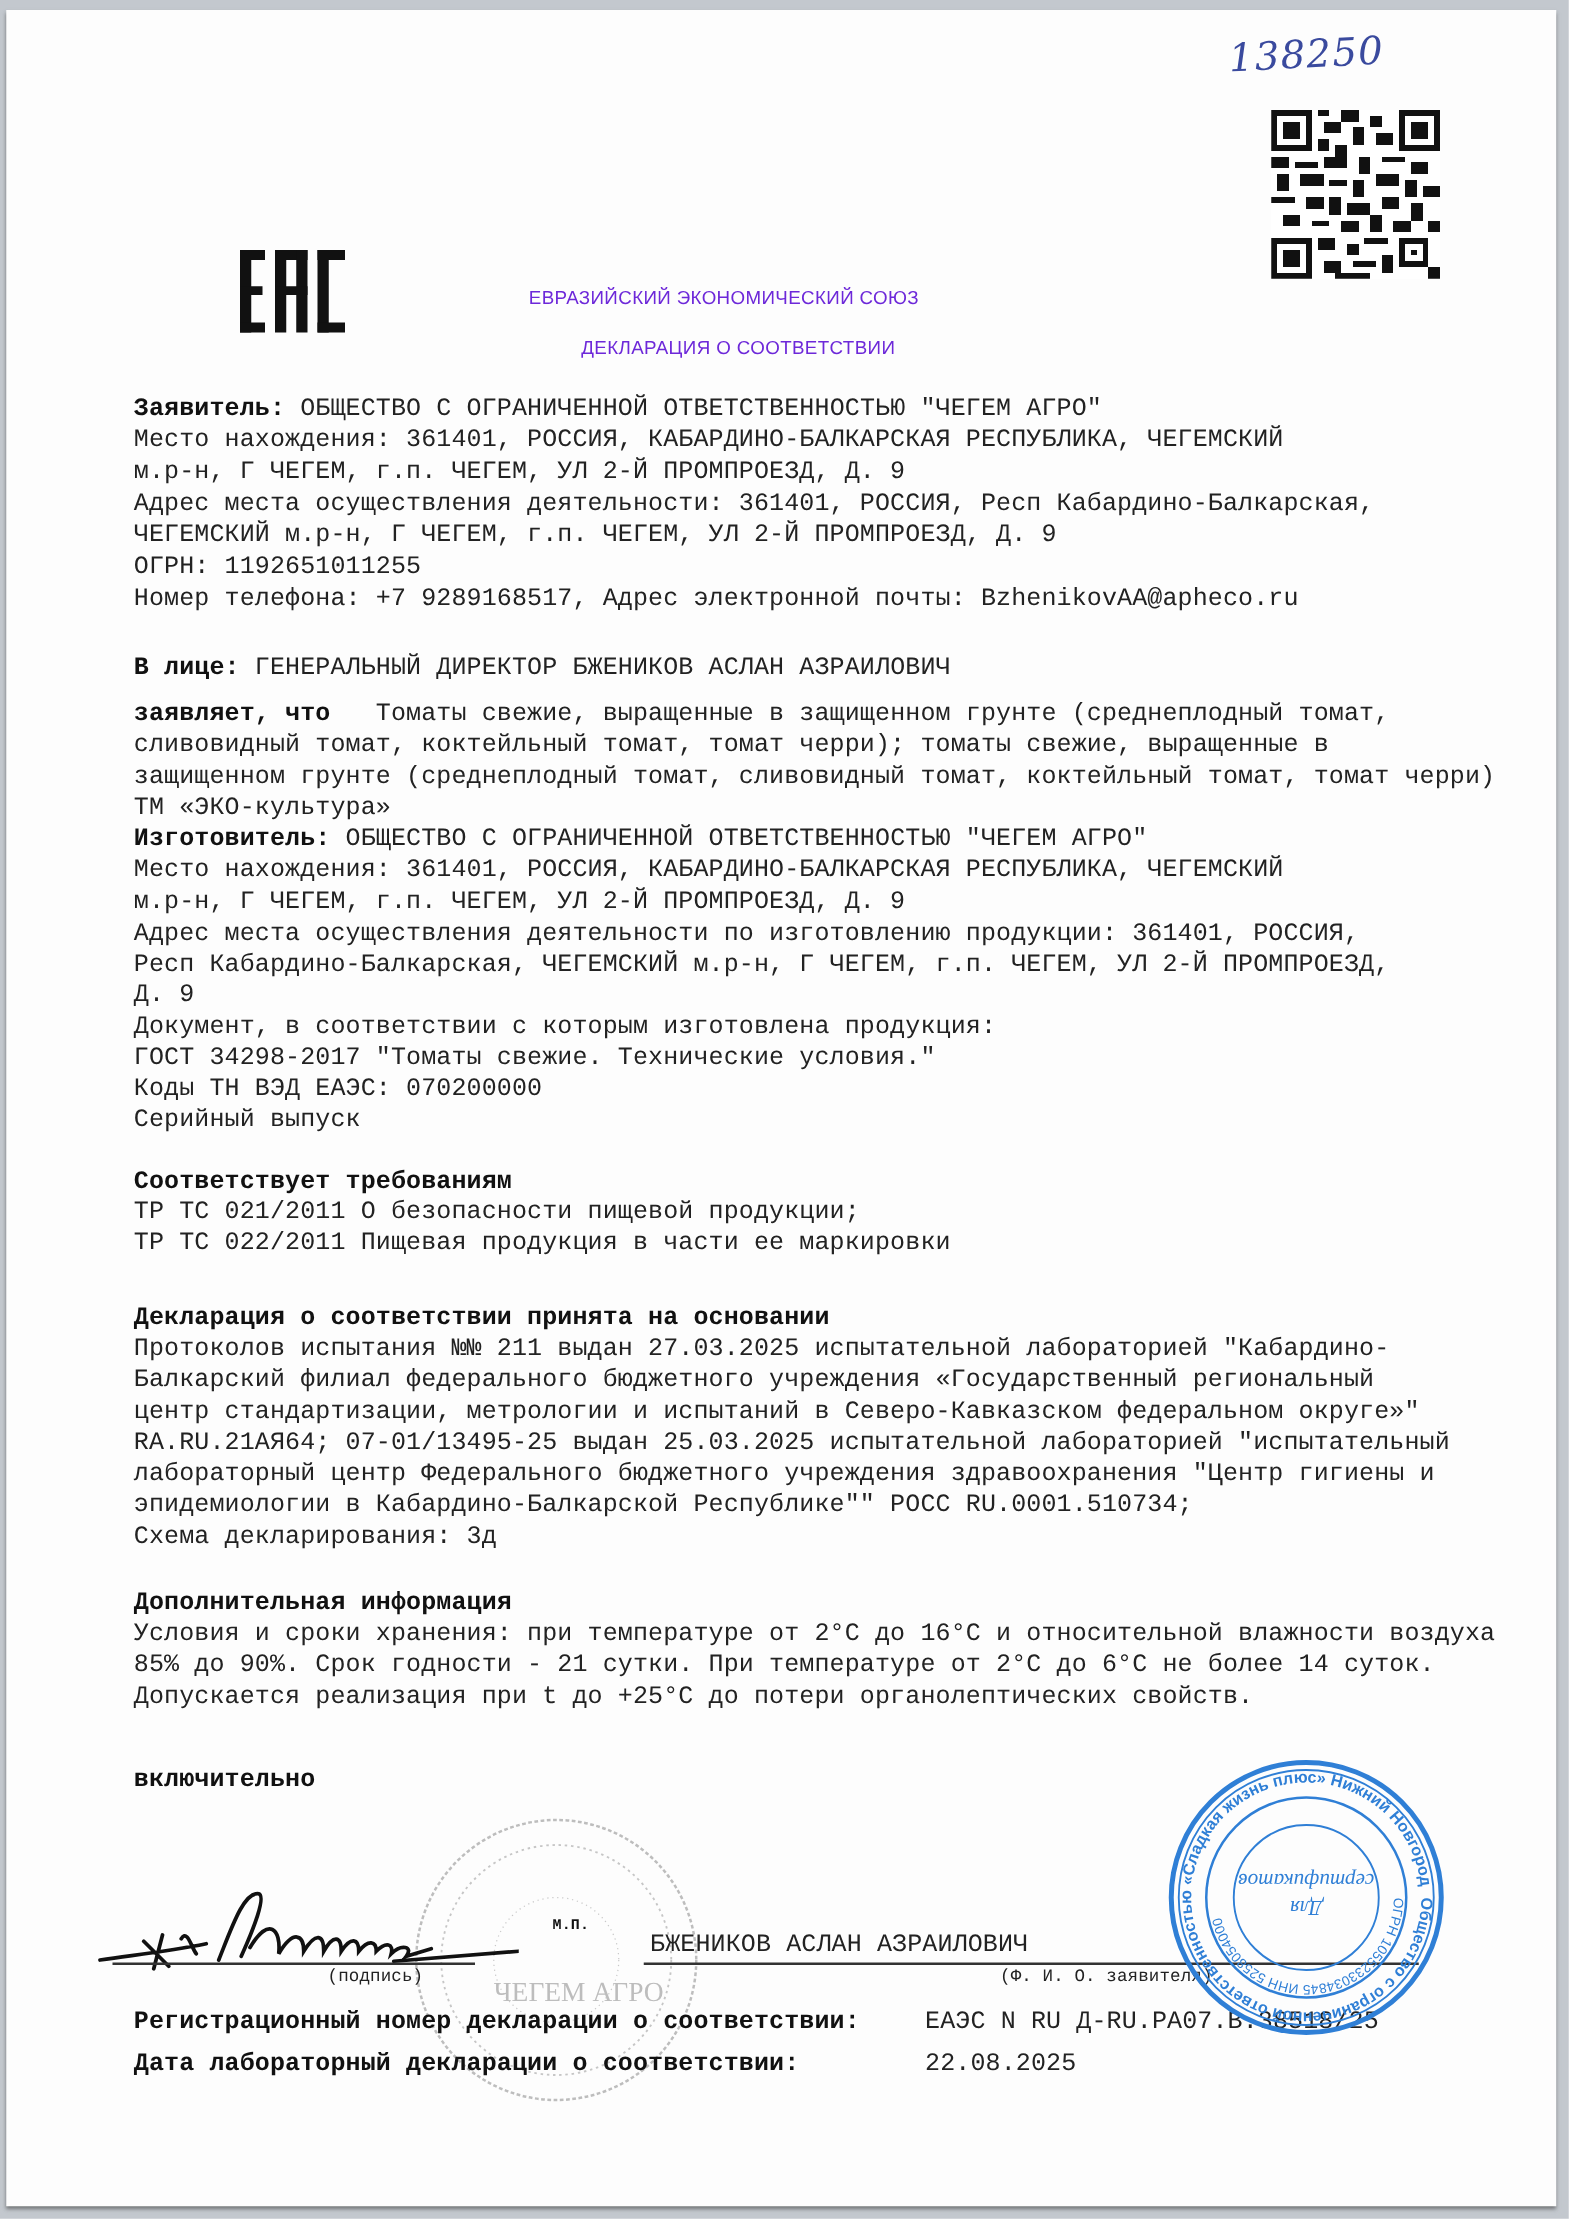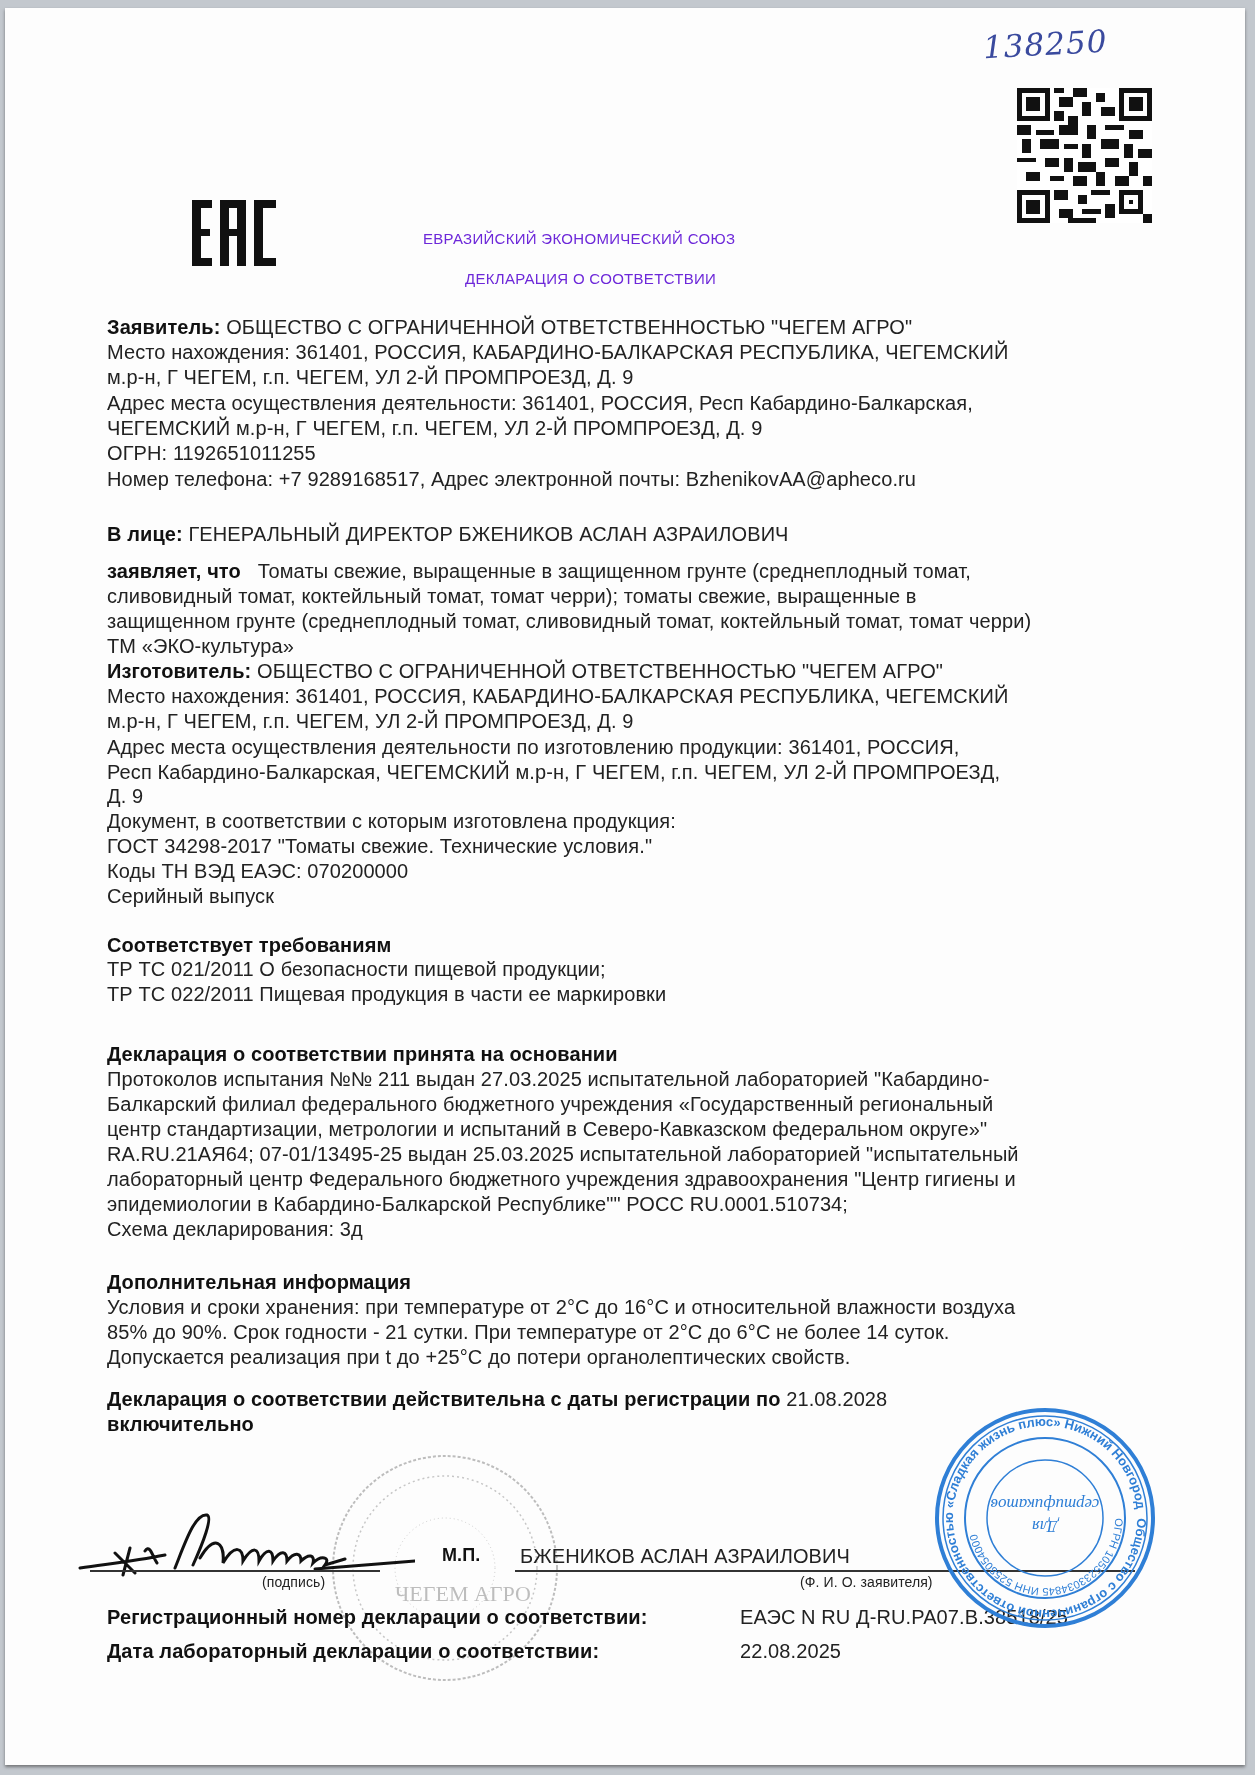--- a/index.html
+++ b/index.html
@@ -23,21 +23,21 @@
   .qr { position:absolute; left:1012px; top:80px; width:135px; height:135px; }
   .eac { position:absolute; left:185px; top:190px; width:90px; height:70px; }
   .title1, .title2 {
     position:absolute; left:0; width:1240px; text-align:center;
     font-size:15px; letter-spacing:0.3px; color:#6d28d9;
   }
   .title1 { top:222px; padding-left:175px; box-sizing:border-box; text-align:left; left:418px; width:auto; padding-left:0; }
   .title2 { top:262px; left:460px; width:auto; text-align:left; }
   .line {
     position:absolute; left:102px; font-size:20px; white-space:nowrap;
-    color:#222; letter-spacing:0.1px;
+    color:#222; letter-spacing:0.1px;font-family:Liberation Mono, monospace;
   }
   .b { font-weight:bold; color:#111; }
   .head { font-weight:bold; color:#111; }
   .sigline { position:absolute; height:2px; background:#333; }
   .small { font-size:14px;margin-left:35px; }
   .sig-svg { position:absolute; left:70px; top:1495px; width:340px; height:80px; }
   .stamp-gray { position:absolute; left:320px; top:1435px; width:240px; height:250px; opacity:0.55; }
   .stamp-blue { position:absolute; left:925px; top:1395px; width:230px; height:230px; }
 </style>
 </head>
@@ -162,38 +162,37 @@
   <div class="line" style="top:1135px">RA.RU.21АЯ64; 07-01/13495-25 выдан 25.03.2025  испытательной лабораторией "испытательный</div>
   <div class="line" style="top:1160px">лабораторный центр  Федерального бюджетного учреждения  здравоохранения  "Центр гигиены и</div>
   <div class="line" style="top:1185px">эпидемиологии в Кабардино-Балкарской Республике"" РОСС RU.0001.510734;</div>
   <div class="line" style="top:1210px">Схема декларирования: 3д</div>
 
   <div class="line head" style="top:1263px">Дополнительная информация</div>
   <div class="line" style="top:1288px">Условия и сроки хранения: при температуре от 2°С до 16°С и относительной влажности воздуха</div>
   <div class="line" style="top:1313px">85% до 90%. Срок годности - 21 сутки. При температуре от 2°С до 6°С не более 14 суток.</div>
   <div class="line" style="top:1338px">Допускается реализация при t до +25°С до потери органолептических свойств.</div>
 
-  <div class="line" style="top:1380px"><span class="b">Декларация о соответствии действительна с даты регистрации по</span><span> 21.08.2028</span></div>
   <div class="line b" style="top:1405px">включительно</div>
 
   <svg class="stamp-gray" viewBox="0 0 240 250">
     <circle cx="120" cy="125" r="112" fill="none" stroke="#8a8a8a" stroke-width="2" stroke-dasharray="3 2"></circle>
     <circle cx="120" cy="125" r="92" fill="none" stroke="#9a9a9a" stroke-width="1.5" stroke-dasharray="2 3"></circle>
     <circle cx="120" cy="125" r="50" fill="none" stroke="#a0a0a0" stroke-width="1" stroke-dasharray="1 3"></circle>
     <text x="70" y="158" font-family="Liberation Serif, serif" font-size="22" fill="#8a8a8a">ЧЕГЕМ АГРО</text>
   </svg>
 
   <svg class="sig-svg" viewBox="0 0 340 80">
     <path d="M5 65 C 40 60, 60 58, 90 52 M40 50 L60 70 M55 45 L48 72 M70 48 C 75 40, 78 55, 82 60 M100 65 C 110 40, 120 10, 132 12 C 138 14, 128 40, 118 62 M125 55 C 140 30, 150 40, 148 60 C 160 40, 168 45, 168 58 C 178 42, 184 45, 184 58 C 192 44, 198 46, 198 58 C 206 46, 212 48, 212 58 C 220 48, 226 50, 226 58 C 234 50, 240 52, 238 60 C 246 52, 256 54, 250 62 L 270 56 M 240 66 L 340 58" fill="none" stroke="#111" stroke-width="3" stroke-linecap="round"></path>
   </svg>
 
   <div class="sigline" style="left:85px; top:1562px; width:290px;"></div>
   <div class="line small" style="left:222px; top:1566px;">(подпись)</div>
 
-  <div class="line b" style="left:437px; top:1525px; font-size:18px;margin-top:12px;">М.П.</div>
+  <div class="line b" style="left:437px; top:1525px; font-size:12px;">М.П.</div>
   <div class="line" style="left:515px; top:1537px;">БЖЕНИКОВ АСЛАН АЗРАИЛОВИЧ</div>
   <div class="sigline" style="left:510px; top:1562px; width:620px;"></div>
   <div class="line small" style="left:760px; top:1566px;">(Ф. И. О. заявителя)</div>
 
   <div class="line b" style="top:1598px;">Регистрационный номер декларации о соответствии:</div>
   <div class="line" style="left:735px; top:1598px;">ЕАЭС N RU Д-RU.PA07.B.38518/25</div>
   <div class="line b" style="top:1632px;">Дата лабораторный декларации о соответствии:</div>
   <div class="line" style="left:735px; top:1632px;">22.08.2025</div>
 
   <svg class="stamp-blue" viewBox="0 0 230 230">

